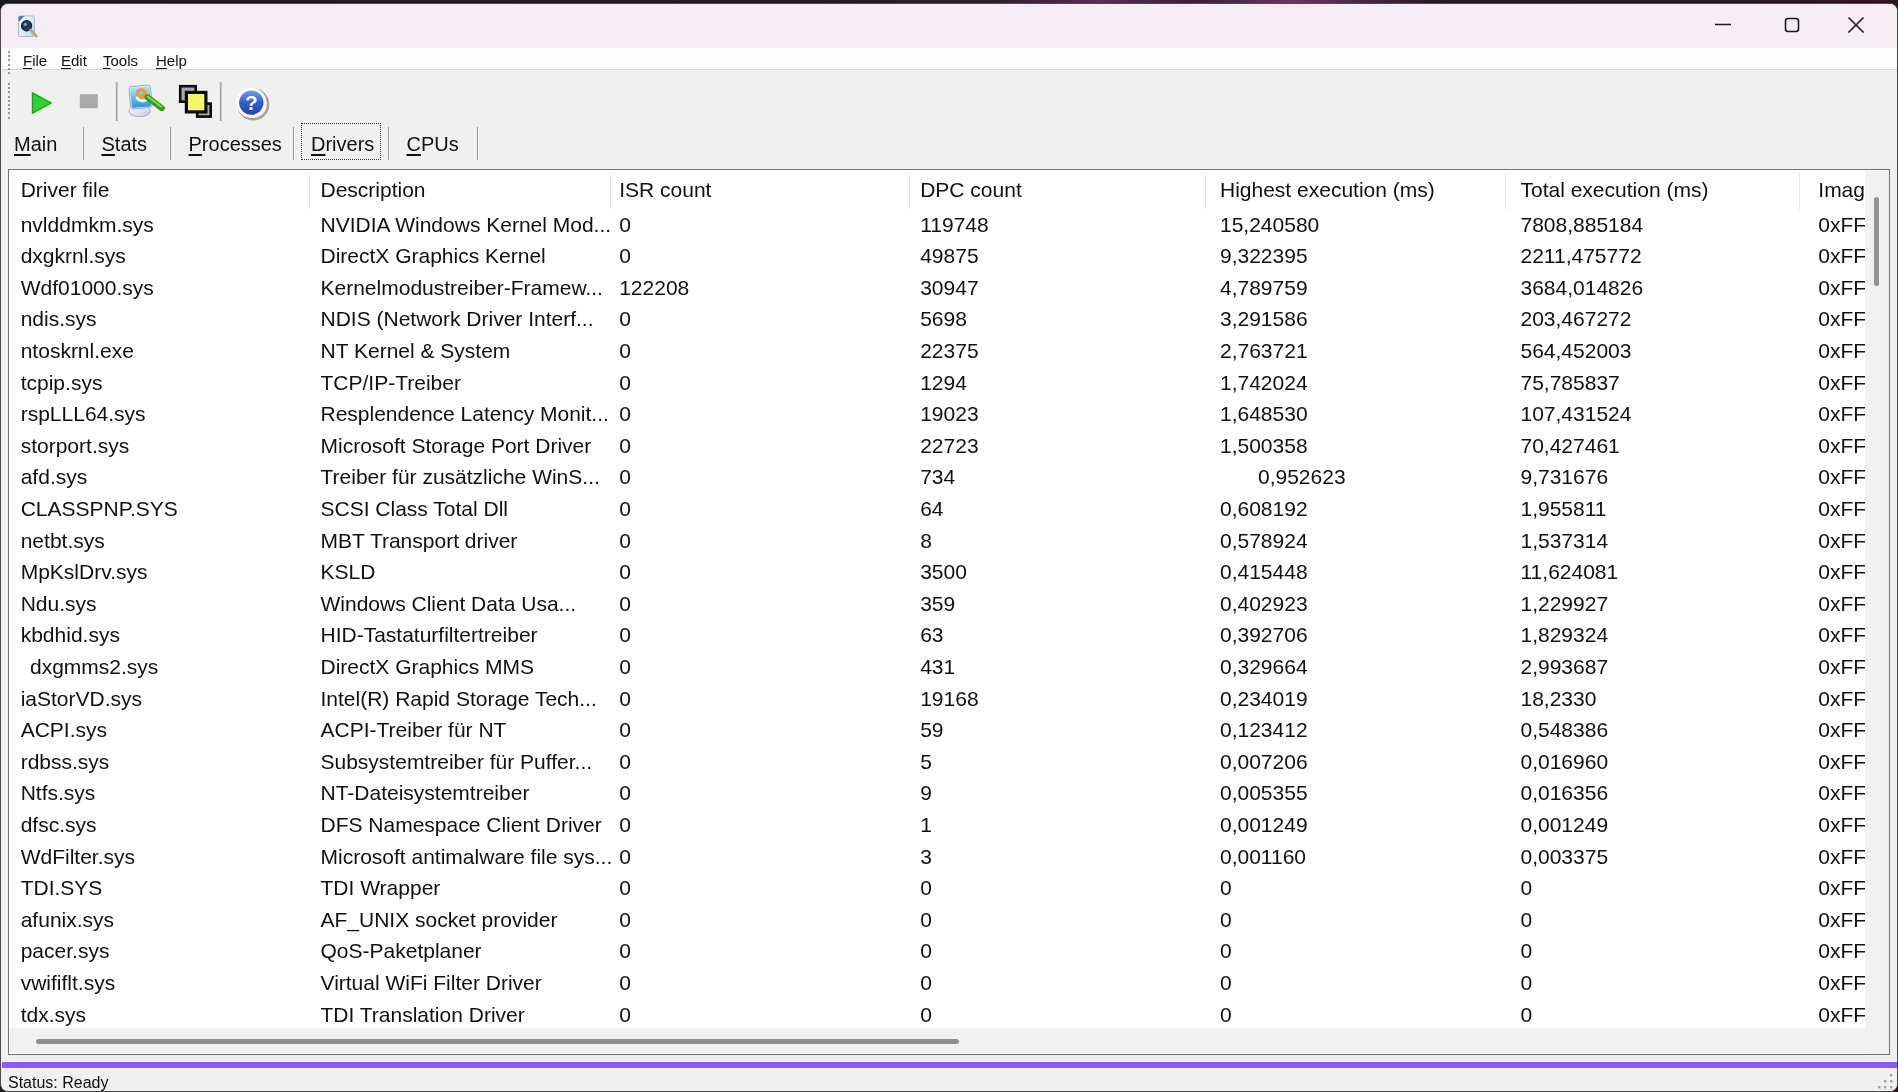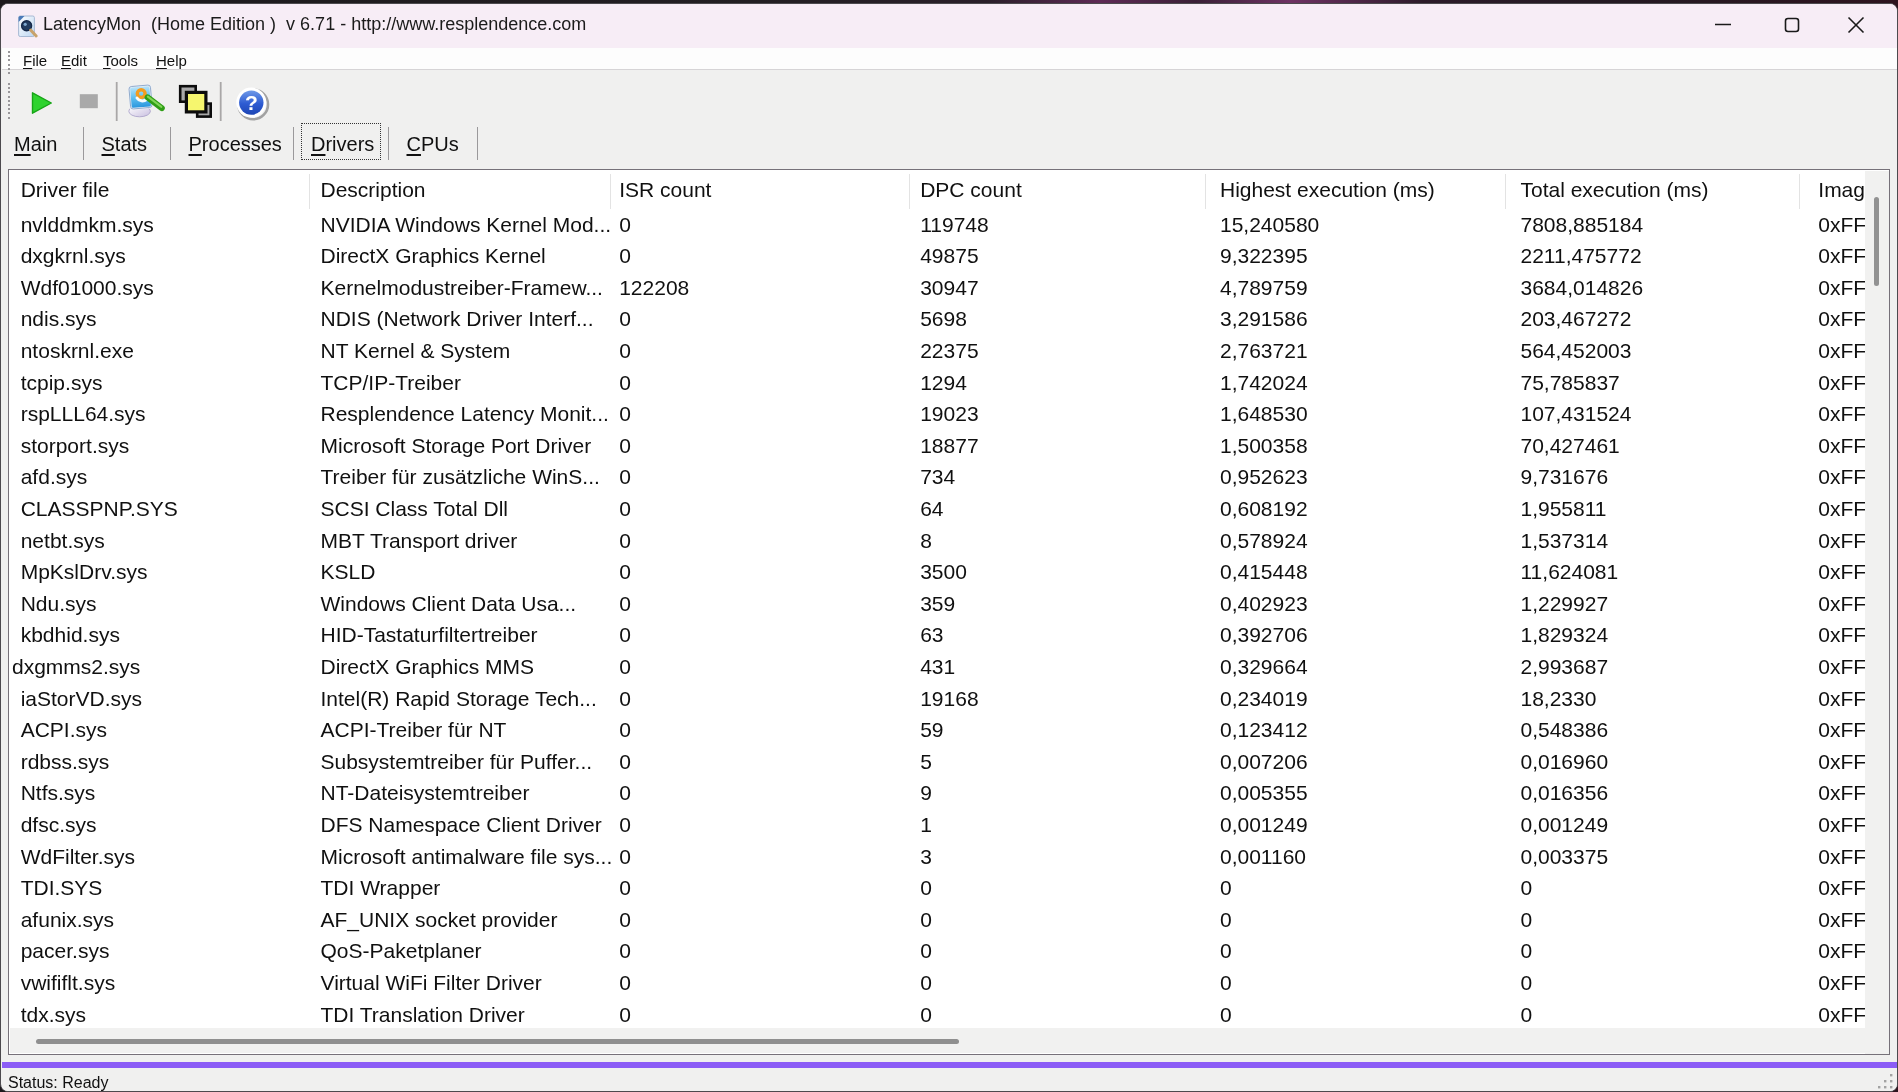--- a/index.html
+++ b/index.html
@@ -60,21 +60,20 @@
           <stop offset="0" stop-color="#ffffff"></stop>
             <stop offset="1" stop-color="#bcd6f2"></stop>
         </linearGradient>
       </defs>
       <rect x="1.6" y="1" width="15.8" height="20.5" rx="1.6" fill="url(#pageG)" stroke="#9fb3cf" stroke-width="0.9"></rect>
       <path d="M1.6 7 L1.6 2.6 Q1.6 1 3.2 1 L7.5 1 Z" fill="#4a7ab8"></path>
       <circle cx="9.6" cy="10.8" r="5.0" fill="#223c60" stroke="#16294a" stroke-width="1.4"></circle>
       <circle cx="8.2" cy="9.3" r="1.6" fill="#7fa8cf"></circle>
       <line x1="13.6" y1="15" x2="19.2" y2="21" stroke="#c8a26a" stroke-width="3" stroke-linecap="round"></line>
     </svg>
-    <div id="titletext">LatencyMon  (Home Edition )  v 6.71 - http://www.resplendence.com</div>
     <svg class="cap" style="left:1700px" width="198" height="44" viewBox="0 0 198 44">
       <line x1="14" y1="20.5" x2="30" y2="20.5" stroke="#1a1a1a" stroke-width="1.6"></line>
       <rect x="84.5" y="14.5" width="13" height="13" rx="2.5" fill="none" stroke="#1a1a1a" stroke-width="1.6"></rect>
       <line x1="147.5" y1="13.5" x2="162.5" y2="28.5" stroke="#1a1a1a" stroke-width="1.6"></line>
       <line x1="162.5" y1="13.5" x2="147.5" y2="28.5" stroke="#1a1a1a" stroke-width="1.6"></line>
     </svg>
   </div>
   <div id="menubar">
     <div class="gripper" style="top:3px;height:24px"></div>
     <div class="menuitem" style="left:21px"><u>F</u>ile</div>
@@ -229,31 +228,31 @@
           <div class="c" style="left:610.2px">0</div>
           <div class="c" style="left:911.2px">19023</div>
           <div class="c" style="left:1211px">1,648530</div>
           <div class="c" style="left:1511.5px">107,431524</div>
           <div class="c" style="left:1809.3px">0xFF</div>
         </div>
         <div class="row" style="top:259.70000000000005px">
           <div class="c" style="left:11.7px">storport.sys</div>
           <div class="c" style="left:311.5px">Microsoft Storage Port Driver</div>
           <div class="c" style="left:610.2px">0</div>
-          <div class="c" style="left:911.2px">18877</div>
+          <div class="c" style="left:911.2px">22723</div>
           <div class="c" style="left:1211px">1,500358</div>
           <div class="c" style="left:1511.5px">70,427461</div>
           <div class="c" style="left:1809.3px">0xFF</div>
         </div>
         <div class="row" style="top:291.3px">
           <div class="c" style="left:11.7px">afd.sys</div>
           <div class="c" style="left:311.5px">Treiber für zusätzliche WinS...</div>
           <div class="c" style="left:610.2px">0</div>
           <div class="c" style="left:911.2px">734</div>
-          <div class="c" style="left:1211px">0,952623</div>
+          <div class="c" style="left:1249px">0,952623</div>
           <div class="c" style="left:1511.5px">9,731676</div>
           <div class="c" style="left:1809.3px">0xFF</div>
         </div>
         <div class="row" style="top:322.90000000000003px">
           <div class="c" style="left:11.7px">CLASSPNP.SYS</div>
           <div class="c" style="left:311.5px">SCSI Class Total Dll</div>
           <div class="c" style="left:610.2px">0</div>
           <div class="c" style="left:911.2px">64</div>
           <div class="c" style="left:1211px">0,608192</div>
           <div class="c" style="left:1511.5px">1,955811</div>
@@ -289,21 +288,21 @@
         <div class="row" style="top:449.3px">
           <div class="c" style="left:11.7px">kbdhid.sys</div>
           <div class="c" style="left:311.5px">HID-Tastaturfiltertreiber</div>
           <div class="c" style="left:610.2px">0</div>
           <div class="c" style="left:911.2px">63</div>
           <div class="c" style="left:1211px">0,392706</div>
           <div class="c" style="left:1511.5px">1,829324</div>
           <div class="c" style="left:1809.3px">0xFF</div>
         </div>
         <div class="row" style="top:480.90000000000003px">
-          <div class="c" style="left:3px">dxgmms2.sys</div>
+          <div class="c" style="left:21px">dxgmms2.sys</div>
           <div class="c" style="left:311.5px">DirectX Graphics MMS</div>
           <div class="c" style="left:610.2px">0</div>
           <div class="c" style="left:911.2px">431</div>
           <div class="c" style="left:1211px">0,329664</div>
           <div class="c" style="left:1511.5px">2,993687</div>
           <div class="c" style="left:1809.3px">0xFF</div>
         </div>
         <div class="row" style="top:512.5px">
           <div class="c" style="left:11.7px">iaStorVD.sys</div>
           <div class="c" style="left:311.5px">Intel(R) Rapid Storage Tech...</div>

